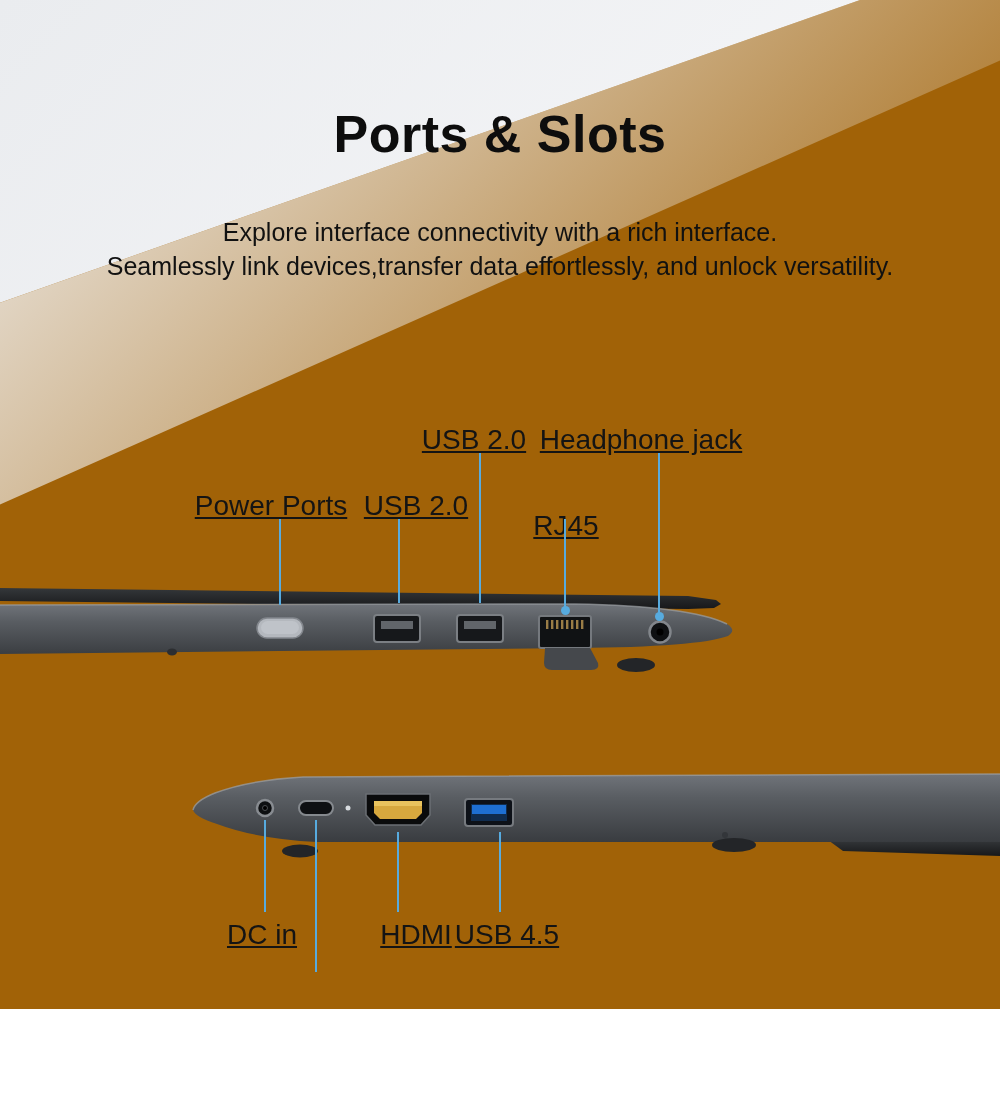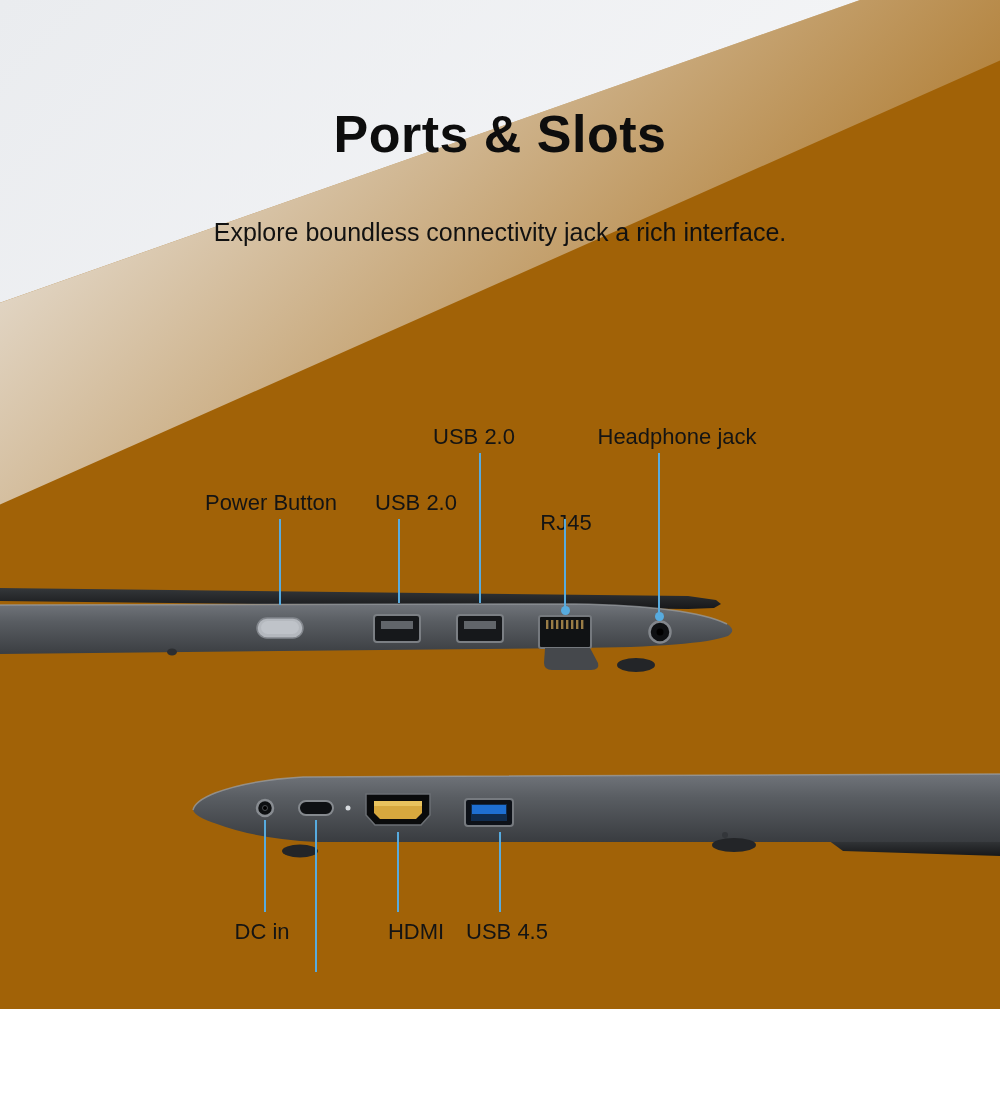--- a/index.html
+++ b/index.html
@@ -25,28 +25,28 @@
   }
   .subtitle {
     position:absolute; top:215px; left:0; width:100%;
     text-align:center; font-size:25px; line-height:34px; color:#111;
   }
   .laptop-top    { position:absolute; left:0px;   top:580px; width:745px; height:100px; }
   .laptop-bottom { position:absolute; left:185px; top:752px; width:815px; height:115px; }
 
   .callout-label {
     position:absolute; transform:translateX(-50%);
-    font-size:22px; color:#141414; white-space:nowrap;
+    font-size:28px; color:#141414; white-space:nowrap;text-decoration:underline;
   }
   .callout-line { position:absolute; width:2px; background:#57abdf; }
   .callout-dot  { position:absolute; width:9px; height:9px; border-radius:50%; background:#57abdf; }
 
   
   .cl-usb2-top    { left:474px; top:424px; }
-  .cl-headphone   { left:677px; top:424px; }
+  .cl-headphone   { left:641px; top:424px; }
   .cl-power       { left:271px; top:490px; }
   .cl-usb2-bottom { left:416px; top:490px; }
   .cl-rj45        { left:566px; top:510px; }
 
   .ln-usb2-top    { left:479px; top:453px; height:150px; }
   .ln-headphone   { left:658px; top:453px; height:160px; }
   .ln-power       { left:279px; top:519px; height:86px; }
   .ln-usb2-bottom { left:398px; top:519px; height:84px; }
   .ln-rj45        { left:564px; top:519px; height:88px; }
 
@@ -68,21 +68,22 @@
 <body>
 
 <div class="page">
 
   <div class="band1"></div>
   <div class="band2"></div>
 
   <h1 class="title">Ports &amp; Slots</h1>
 
   <div class="subtitle">
-    <div>Explore boundless connectivity jack a rich interface.</div>
+    <div>Explore interface connectivity with a rich interface.</div>
+    <div>Seamlessly link devices,transfer data effortlessly, and unlock versatility.</div>
   </div>
 
   <svg class="laptop-top" viewBox="0 0 745 100">
     <defs>
       <linearGradient id="gBodyT" x1="0" y1="0" x2="0" y2="1">
         <stop offset="0" stop-color="#70747a"></stop>
         <stop offset="0.35" stop-color="#595d62"></stop>
         <stop offset="1" stop-color="#3b3e42"></stop>
       </linearGradient>
       <linearGradient id="gLidT" x1="0" y1="0" x2="0" y2="1">
@@ -128,21 +129,21 @@
       <circle cx="660" cy="52" r="10.5" fill="#0e1012" stroke="#82868b" stroke-width="2.5"></circle>
       <circle cx="660" cy="52" r="3.5" fill="#000000"></circle>
     </g>
 
     <ellipse cx="636" cy="85" rx="19" ry="7" fill="#232528"></ellipse>
     <ellipse cx="172" cy="72" rx="5" ry="3.5" fill="#2c2e31"></ellipse>
   </svg>
 
   <div class="callout-label cl-usb2-top">USB 2.0</div>
   <div class="callout-label cl-headphone">Headphone jack</div>
-  <div class="callout-label cl-power">Power Button</div>
+  <div class="callout-label cl-power">Power Ports</div>
   <div class="callout-label cl-usb2-bottom">USB 2.0</div>
   <div class="callout-label cl-rj45">RJ45</div>
 
   <div class="callout-line ln-usb2-top"></div>
   <div class="callout-line ln-headphone"></div>
   <div class="callout-line ln-power"></div>
   <div class="callout-line ln-usb2-bottom"></div>
   <div class="callout-line ln-rj45"></div>
   <div class="callout-dot dot-headphone"></div>
   <div class="callout-dot dot-rj45"></div>

